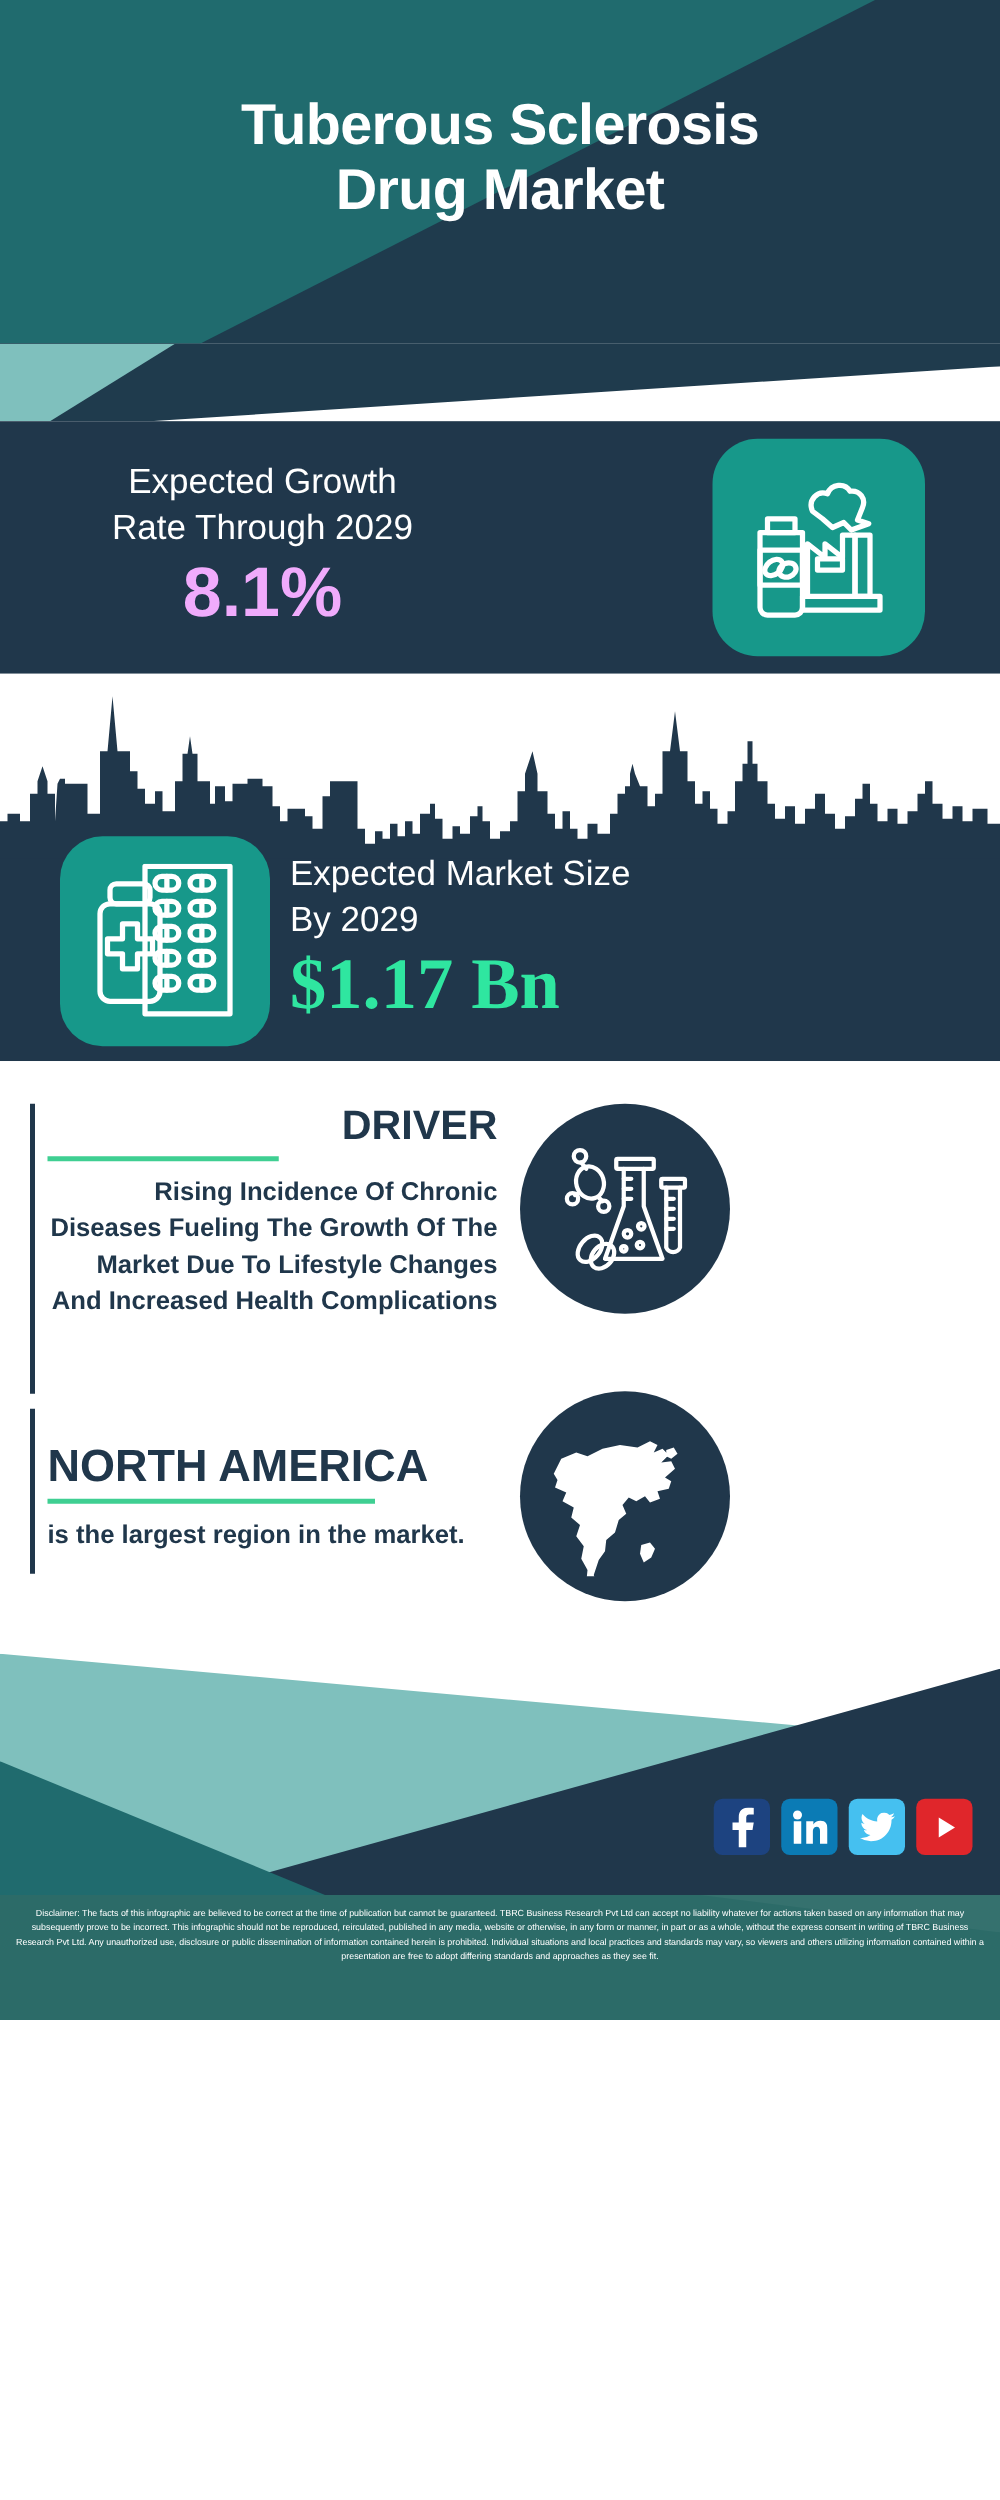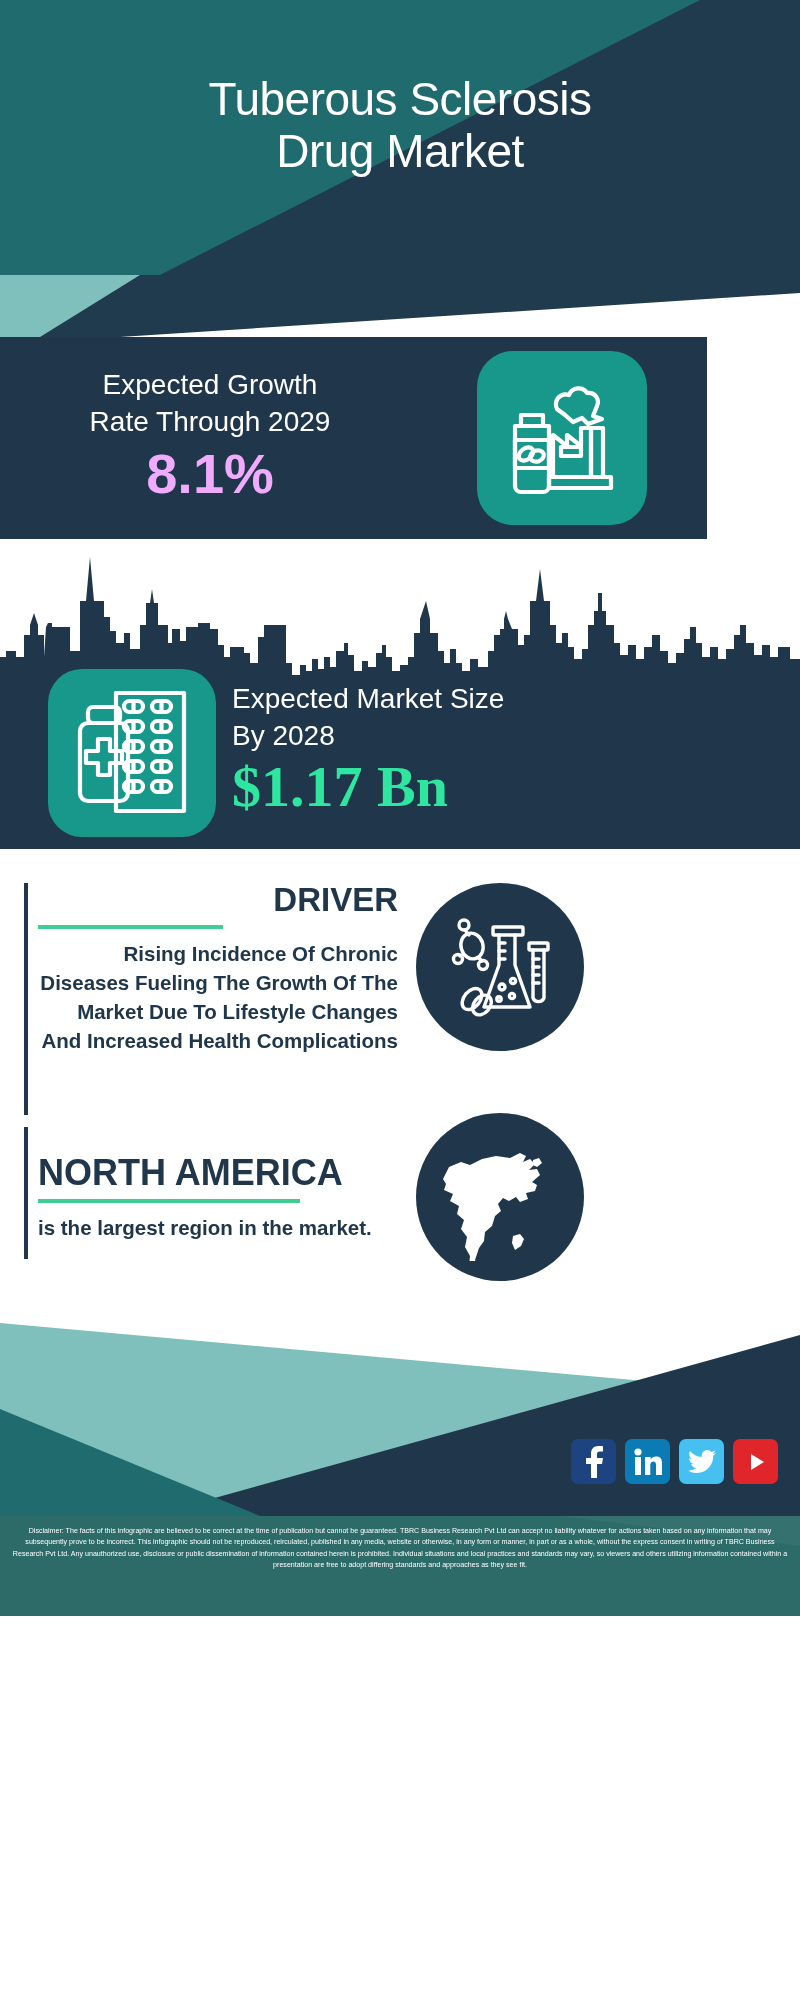--- a/index.html
+++ b/index.html
@@ -23,21 +23,21 @@
     position:absolute; left:0; top:0;
     width:800px; height:275px;
     background:#206b6e;
     clip-path: polygon(0 0, 700px 0, 160px 275px, 0 275px);
   }
   .header-title {
     position:absolute; left:0; top:74px; width:800px;
     text-align:center;
     color:#ffffff;
     font-size:46px;
-    font-weight:normal;
+    font-weight:bold;
     line-height:1.12;
     letter-spacing:-0.5px;
     z-index:3;
   }
 
   
   .band {
     position:relative; width:800px; height:62px; background:#1f3b4d; overflow:hidden;
   }
   .band-teal {
@@ -48,21 +48,21 @@
     position:absolute; left:0; top:0; width:230px; height:62px; background:#7fc0bd;
     clip-path: polygon(0 0, 140px 0, 40px 62px, 0 62px);
   }
   .band-white {
     position:absolute; left:0; top:0; width:800px; height:62px; background:#ffffff;
     clip-path: polygon(120px 62px, 800px 18px, 800px 62px, 0 62px, 0 62px);
   }
 
   
   .growth {
-    position:relative; width:707px; height:202px;
+    position:relative; width:800px; height:202px;
     background:#20374b;
     overflow:hidden;
   }
   .growth-text {
     position:absolute; left:20px; top:30px; width:380px;
     text-align:center; color:#ffffff;
   }
   .growth-label { font-size:28px; line-height:1.32; font-weight:400; }
   .growth-value {
     margin-top:4px;
@@ -252,21 +252,21 @@
 
       <rect x="16" y="16" width="32" height="16" rx="5"></rect>
 
       <rect x="8" y="32" width="48" height="78" rx="8"></rect>
 
       <path d="M26 48h12v12h12v12H38v12H26V72H14V60h12z"></path>
     </svg>
   </div>
   <div class="market-text">
     <div class="market-label">Expected Market Size</div>
-    <div class="market-label">By 2028</div>
+    <div class="market-label">By 2029</div>
     <div class="market-value">$1.17 Bn</div>
   </div>
 </div>
 
 <div class="insights">
 
   <div class="insight">
     <div class="insight-bar" style="left:24px; top:34px; height:232px;"></div>
     <div class="insight-body" style="left:38px; top:34px; width:360px;text-align:right;">
       <div class="insight-heading" style="font-size:33px;">DRIVER</div>

